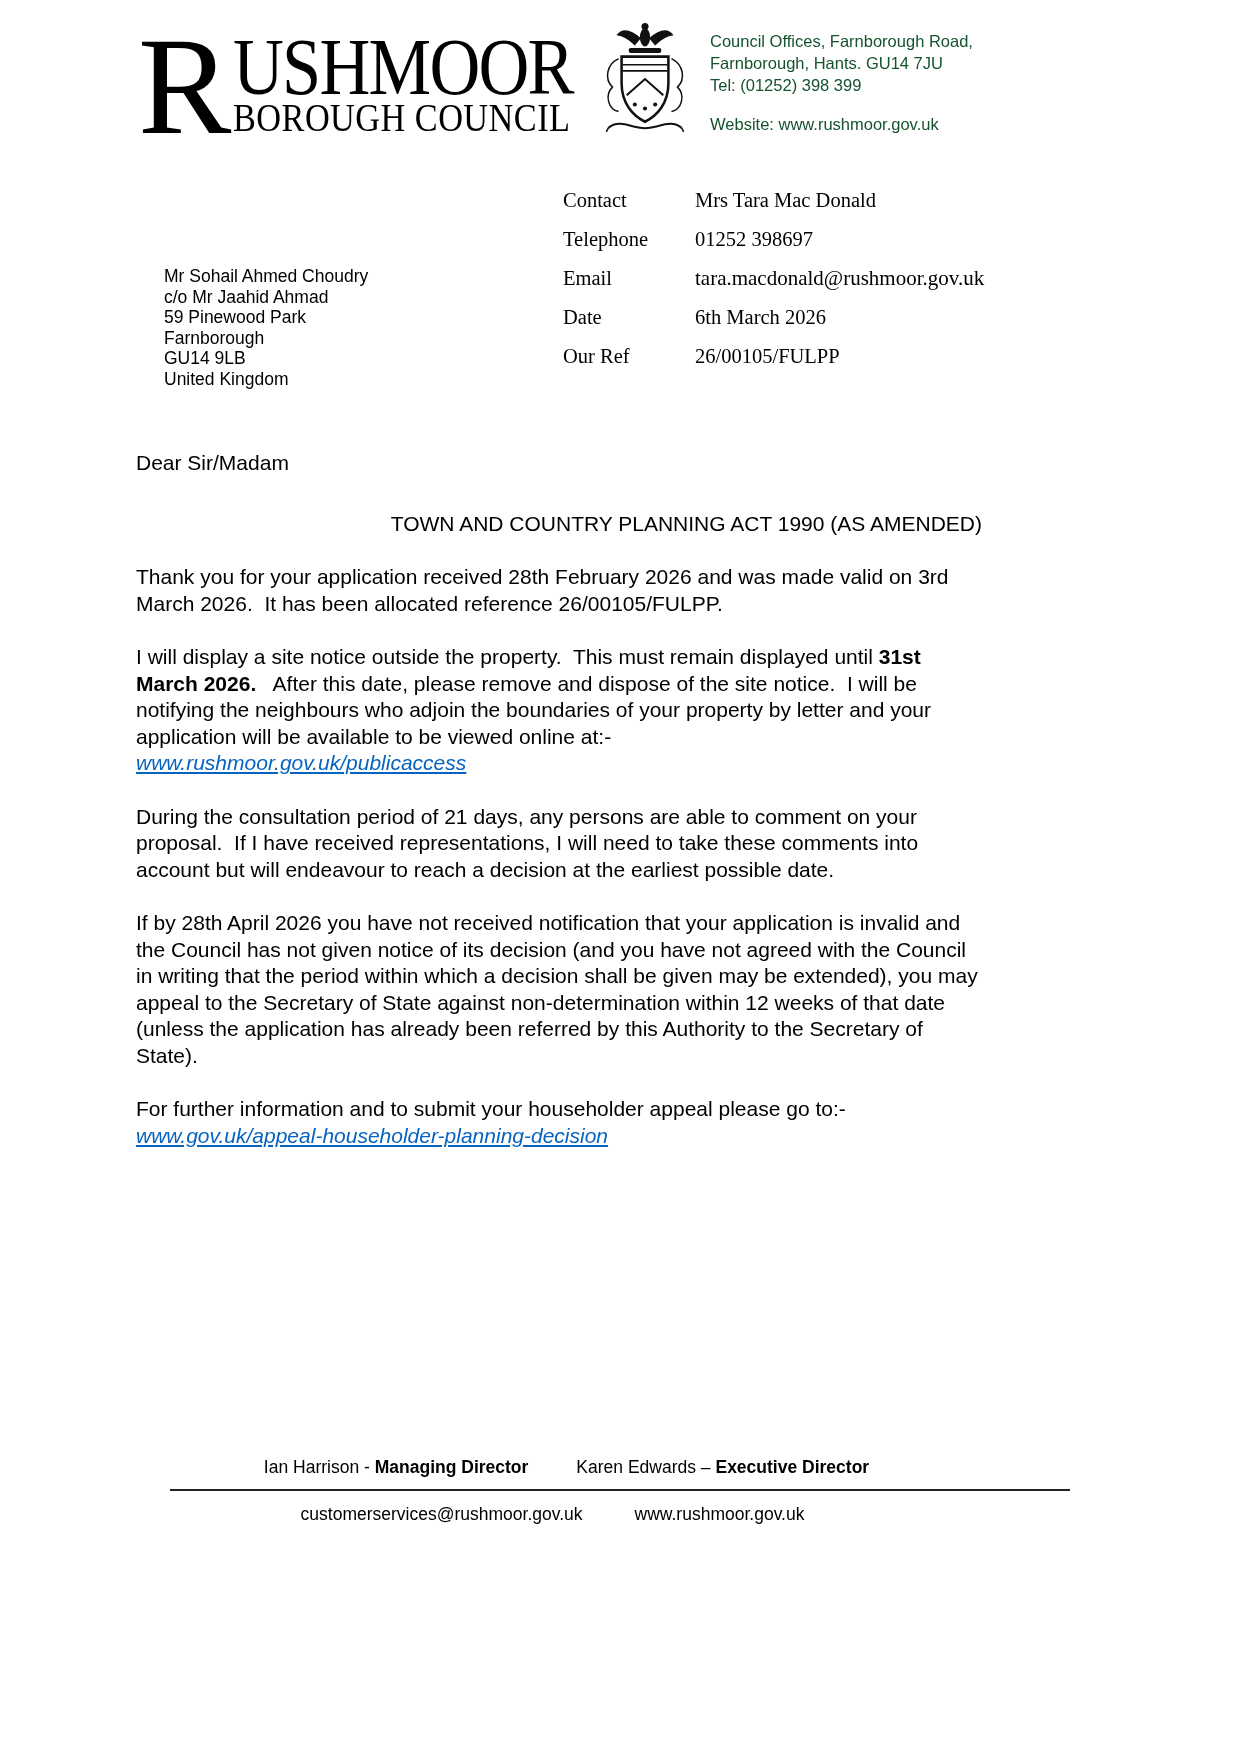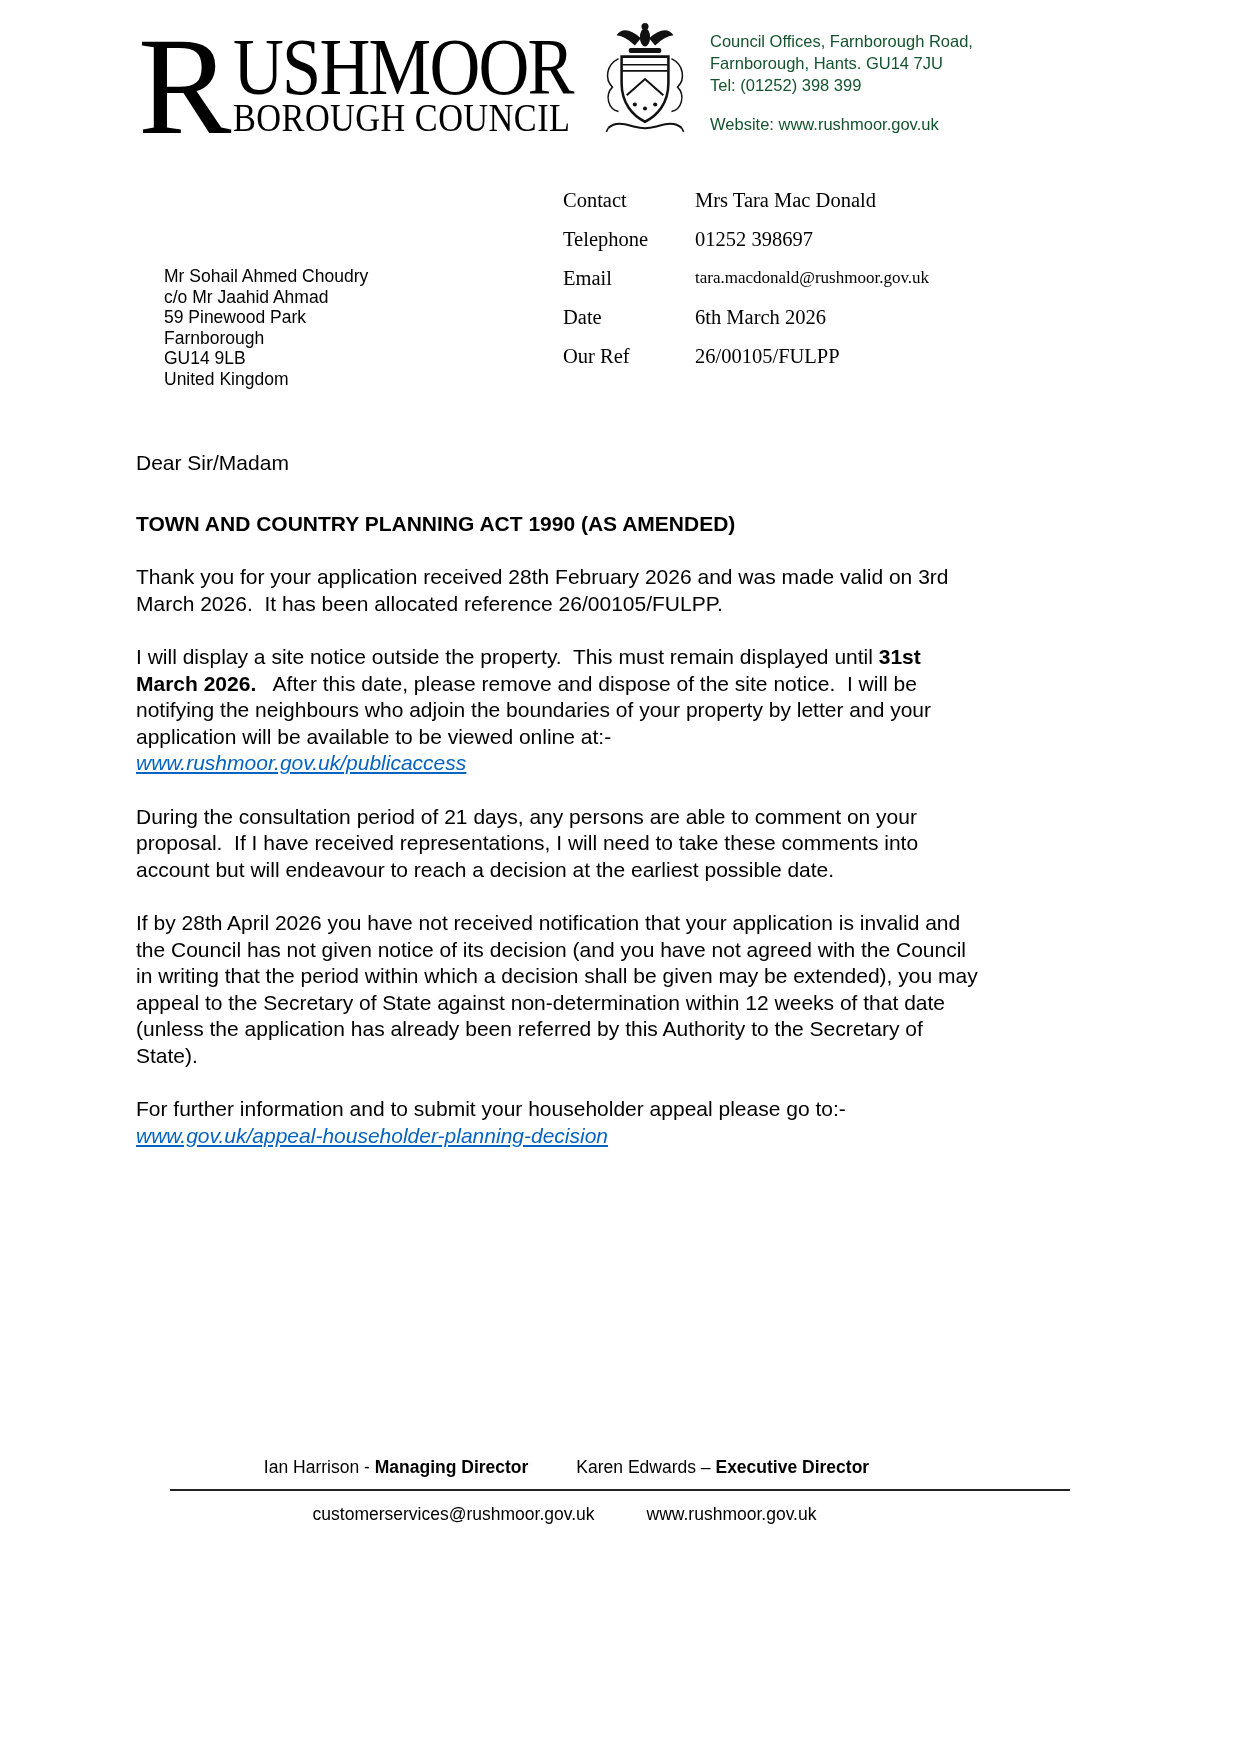--- a/index.html
+++ b/index.html
@@ -44,21 +44,21 @@
     font-size: 16.5px;
     line-height: 22px;
     color: #14532d;
   }
   .council-website { margin-top: 17px; }
 
   
   .contact-block { position: absolute; left: 563px; top: 188px; width: 440px; font-family: Liberation Serif, serif; }
   .contact-row { display: flex; margin-bottom: 15px; font-size: 20.5px; line-height: 24px; }
   .contact-label { width: 132px; flex: 0 0 132px; }
-  .contact-row.email-row .contact-value { font-size: 17px; line-height: 24px; }
+  .contact-row.email-row .contact-value { font-size: 21px; line-height: 24px; }
 
   
   .recipient {
     position: absolute;
     left: 164px;
     top: 266px;
     font-size: 17.5px;
     line-height: 20.5px;
   }
 
@@ -66,21 +66,21 @@
   .body {
     position: absolute;
     left: 136px;
     top: 450px;
     width: 846px;
     font-size: 21px;
     line-height: 26.5px;
   }
   .body p { margin: 0 0 27px 0; white-space: pre-wrap; }
   .salutation { margin-left: 6px; margin-bottom: 34px !important; }
-  .letter-title { text-align: left; font-weight: bold; }
+  .letter-title { text-align: right; font-weight: normal; }
   .link { color: #0563C1; text-decoration: underline; cursor: pointer; font-style: italic; }
 
   
   .directors {
     position: absolute;
     top: 1456px;
     left: 0;
     width: 1105px;
     display: flex;
     justify-content: center;
@@ -92,21 +92,21 @@
   .footer-divider {
     position: absolute;
     top: 1489px;
     left: 170px;
     width: 900px;
     border-top: 2px solid #222;
   }
   .footer-contacts {
     position: absolute;
     top: 1503px;
-    left: 12px;
+    left: 0;
     width: 1105px;
     display: flex;
     justify-content: center;
     gap: 52px;
     font-size: 17.5px;
     line-height: 22px;
   }
 </style>
 </head>
 <body>

